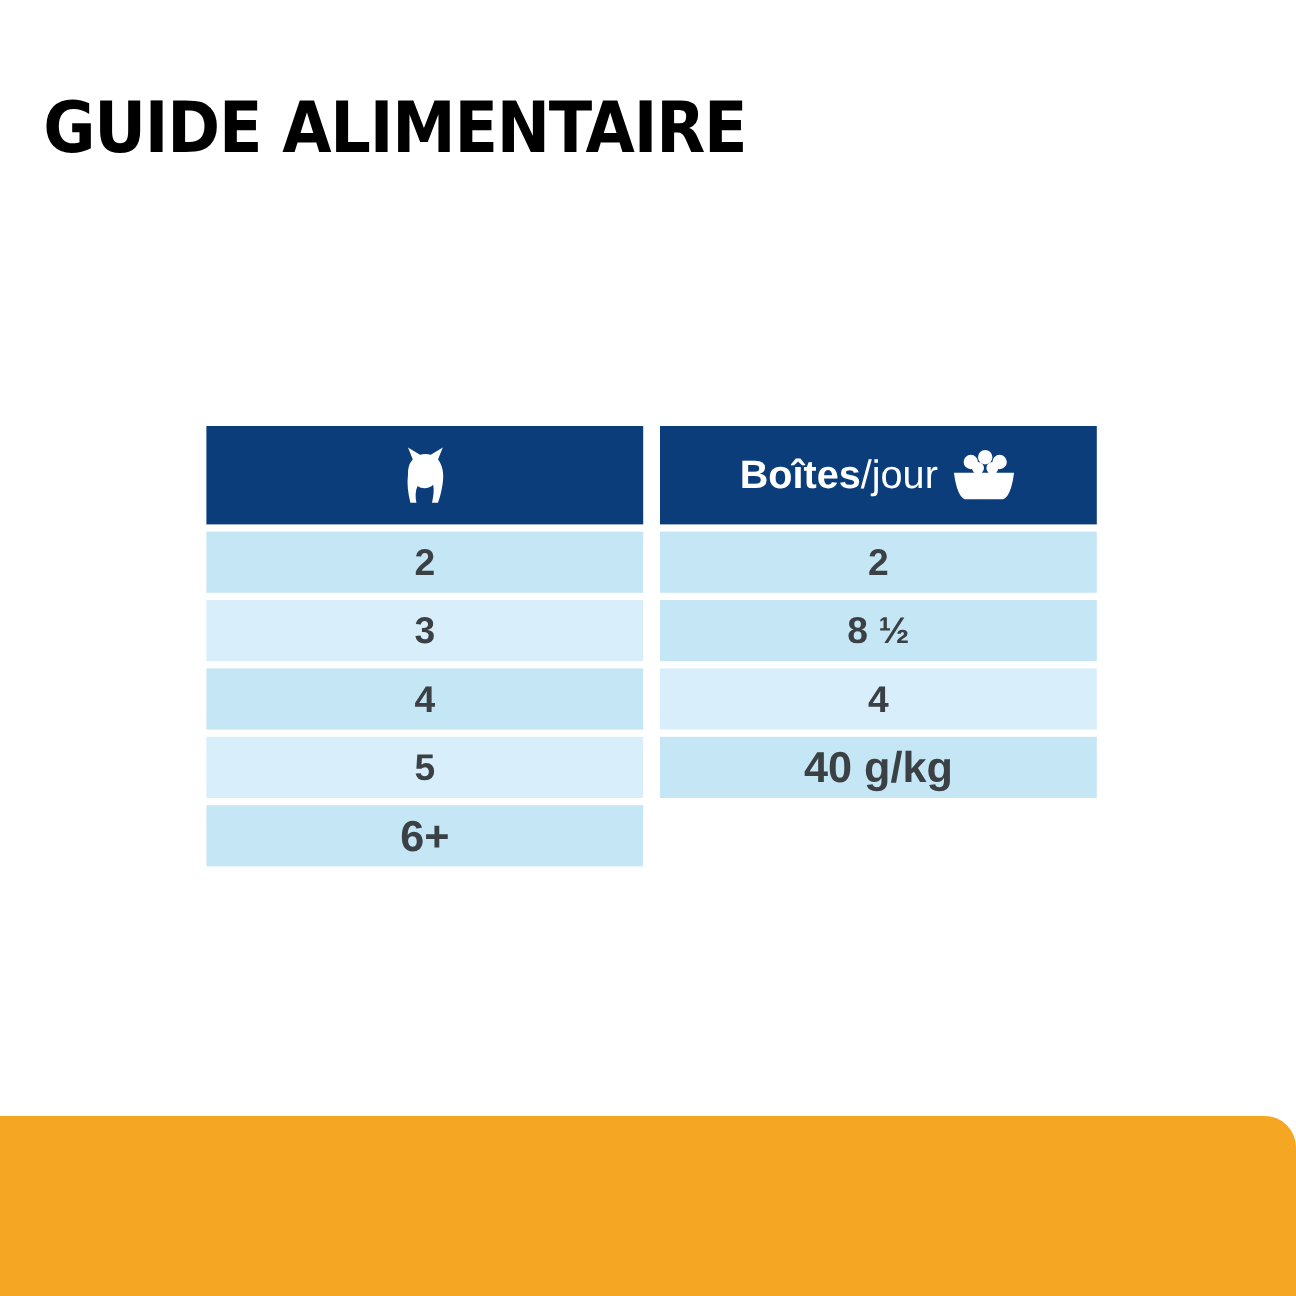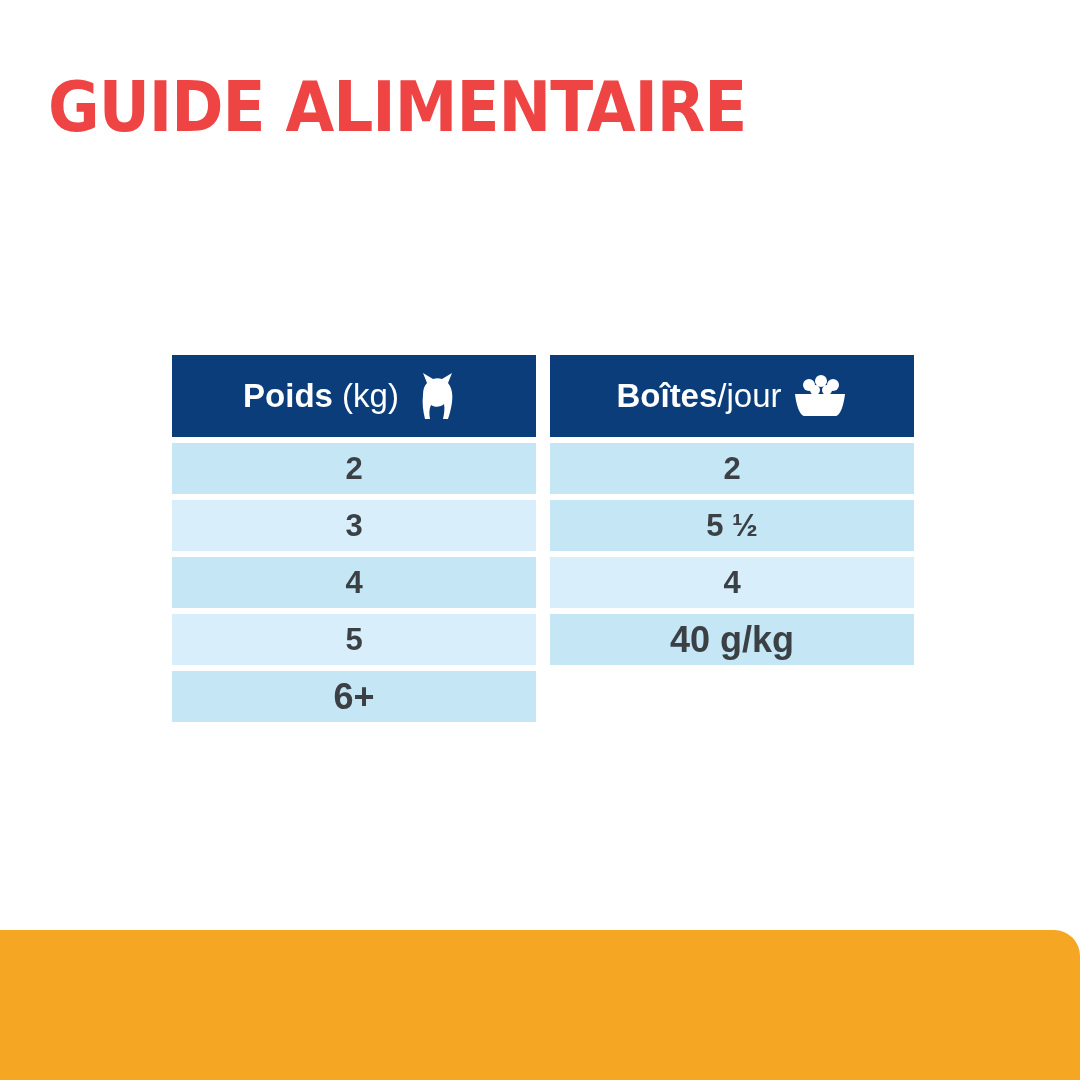--- a/index.html
+++ b/index.html
@@ -18,27 +18,27 @@
   .page {
     position: relative;
     width: 1080px;
     height: 1080px;
     background: #ffffff;
   }
 
   .page-title {
     position: absolute;
     top: 62px;
-    left: 48px;
+    left: 36px;
     width: 990px;
-    font-size: 70px;
+    font-size: 59px;
     line-height: 90px;
     font-weight: 800;
     letter-spacing: -1px;
-    color: #ef4444;
+    color: #000000;
     text-transform: uppercase;
     font-family: "DejaVu Sans", sans-serif;
     font-stretch: condensed;
   }
 
   .table-wrap {
     position: absolute;
     top: 355px;
     left: 172px;
     width: 742px;
@@ -120,21 +120,20 @@
 <body>
 
 <div class="page">
 
   <div class="page-title">GUIDE ALIMENTAIRE</div>
 
   <div class="table-wrap">
 
     <div class="col">
       <div class="col-header">
-        <span class="htext"><span>Poids </span><span class="light">(kg)</span></span>
         <span class="hicon">
           <svg width="48" height="50" viewBox="0 0 48 50" aria-hidden="true">
             <path fill="#ffffff" d="M14 12 L10 2 L20 8 C23 7 26 7 29 8 L39 2 L35 12 C39 17 40 24 39 31 C38 39 36 45 35 48 L30 48 C31 43 32 38 31 33 C28 36 22 37 18 34 C16 38 16 43 17 48 L12 48 C10 40 9 32 10 24 C10 19 11 15 14 12 Z"></path>
           </svg>
         </span>
       </div>
       <div class="cell">2</div>
       <div class="cell alt">3</div>
       <div class="cell">4</div>
       <div class="cell alt">5</div>
@@ -149,21 +148,21 @@
             <circle fill="#ffffff" cx="17" cy="11" r="6"></circle>
             <circle fill="#ffffff" cx="29" cy="7" r="6"></circle>
             <circle fill="#ffffff" cx="41" cy="11" r="6"></circle>
             <circle fill="#ffffff" cx="23" cy="16" r="5"></circle>
             <circle fill="#ffffff" cx="35" cy="16" r="5"></circle>
             <path fill="#ffffff" d="M3 20 H53 C53 20 51 40 44 42 H12 C5 40 3 20 3 20 Z"></path>
           </svg>
         </span>
       </div>
       <div class="cell">2</div>
-      <div class="cell">5 ½</div>
+      <div class="cell">8 ½</div>
       <div class="cell alt">4</div>
       <div class="cell big">40 g/kg</div>
     </div>
 
   </div>
 
   <div class="bottom-band">
     <div class="bottom-band-inner"></div>
   </div>
 

